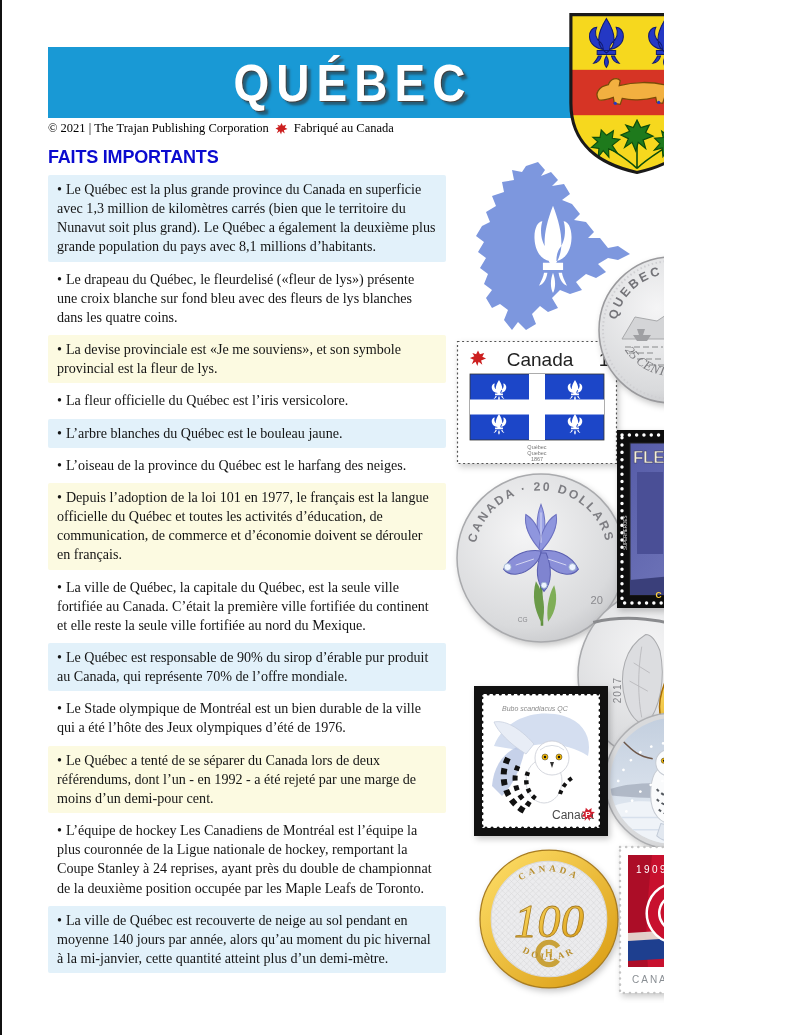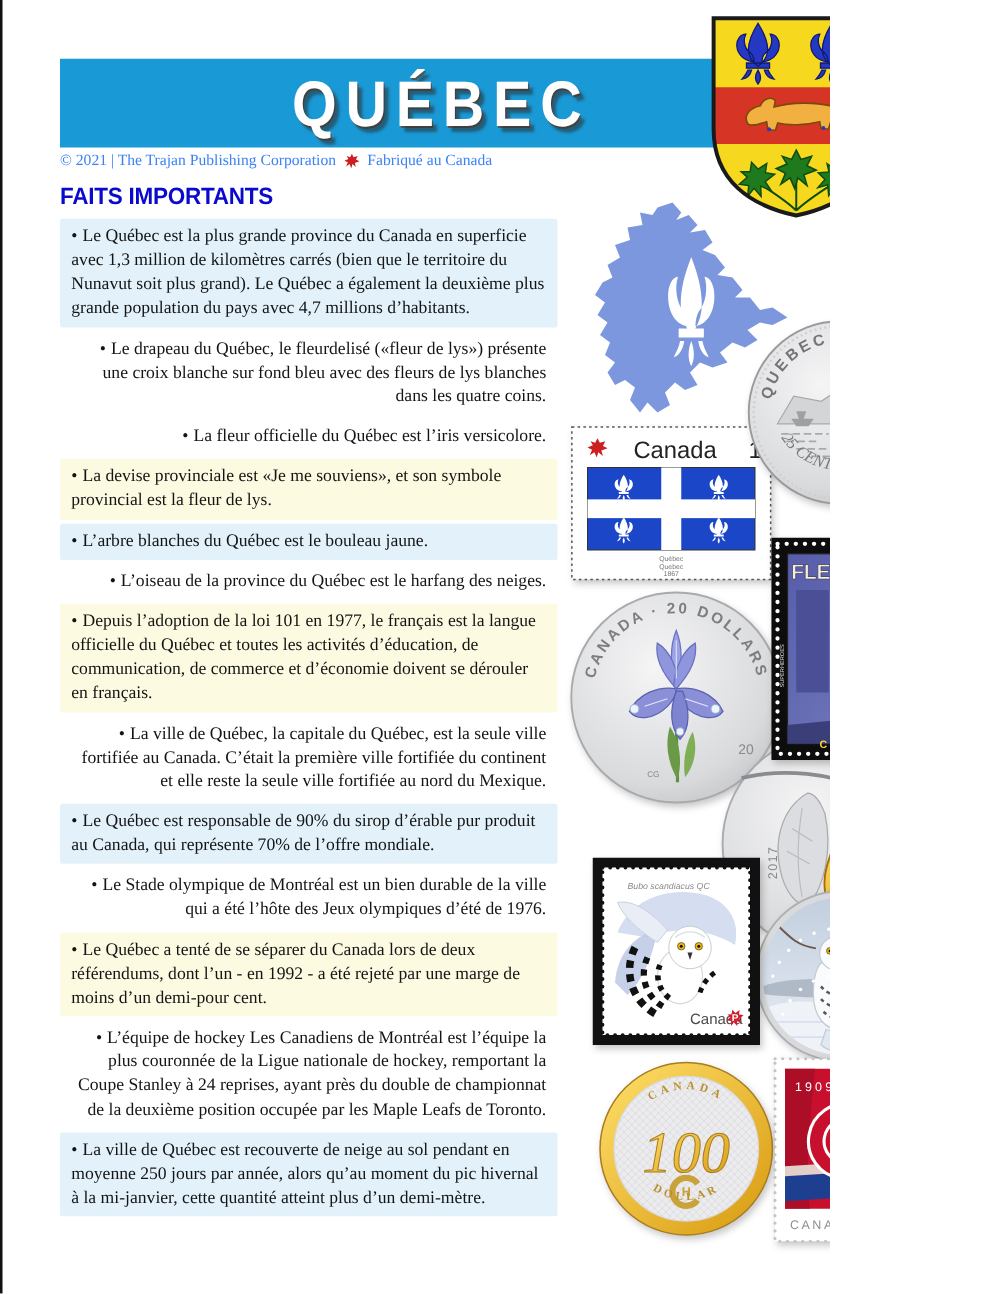--- a/index.html
+++ b/index.html
@@ -8,32 +8,32 @@
   .edge-line{position:absolute;left:0;top:0;width:2px;height:1035px;background:#111;}
 
   
   .banner{position:absolute;left:48px;top:47px;width:706px;height:71px;background:#1999D5;z-index:5;
           display:flex;align-items:center;justify-content:center;}
   .banner-title{font-family:"Liberation Sans",sans-serif;font-weight:bold;font-size:46px;
         color:#fff;letter-spacing:7px;transform:scaleY(1.12);padding-right:96px;
         text-shadow:4px 4px 2px rgba(45,45,45,.55), 1px 1px 0 #555;}
   .coat{position:absolute;left:563px;top:7px;width:148px;height:173px;z-index:20;}
   .copyright{position:absolute;left:48px;top:121px;display:flex;align-items:center;gap:6px;
-        font-size:12.5px;color:#3b82f6;}
+        font-size:12.5px;color:#000000;}
   .copyright .leaf{width:13px;height:13px;display:inline-block;}
 
   
   .facts-col{position:absolute;left:48px;top:146px;width:398px;}
   .facts-heading{font-family:"Liberation Sans",sans-serif;font-weight:bold;font-size:18px;
         color:#0A0ACF;letter-spacing:-0.2px;margin:0 0 8px 0;transform:scaleY(1.05);transform-origin:left top;}
   ul.facts{list-style:none;margin:0;padding:0;}
   ul.facts li{font-size:14.1px;line-height:1.36;padding:5px 9px;margin-bottom:3px;border-radius:2px;}
   ul.facts li[data-highlight="blue"]{background:#E2F1FA;}
   ul.facts li[data-highlight="yellow"]{background:#FCFAE1;}
-  ul.facts li[data-highlight="none"]{background:transparent;text-align:right;}
+  ul.facts li[data-highlight="none"]{background:transparent;}
   .bullet{margin-right:4px;}
 
   
   .itm{position:absolute;}
   .itm svg{width:100%;height:100%;display:block;filter:drop-shadow(2px 3px 3px rgba(0,0,0,.22));}
   .c-map{left:448px;top:160px;width:200px;height:192px;z-index:1;}
   .c-map svg{filter:none;}
   .c-flagstamp{left:456px;top:340px;width:162px;height:125px;z-index:2;}
   .c-quarter{left:597px;top:255px;width:150px;height:150px;z-index:3;}
   .c-iris{left:455px;top:472px;width:172px;height:172px;z-index:4;}
@@ -123,33 +123,33 @@
     <span>© 2021  |  The Trajan Publishing Corporation</span>
     <svg class="leaf" viewBox="-14 -14 28 28">
       <use href="#mpl" fill="#CC1F1F"></use>
     </svg>
     <span>Fabriqué au Canada</span>
   </div>
 
   <div class="facts-col">
     <h2 class="facts-heading">FAITS IMPORTANTS</h2>
     <ul class="facts">
-      <li data-highlight="blue"><span class="bullet">•</span><span>Le Québec est la plus grande province du Canada en superficie avec 1,3 million de kilomètres carrés (bien que le territoire du Nunavut soit plus grand). Le Québec a également la deuxième plus grande population du pays avec 4,7 millions d’habitants.</span></li>
+      <li data-highlight="blue"><span class="bullet">•</span><span>Le Québec est la plus grande province du Canada en superficie avec 1,3 million de kilomètres carrés (bien que le territoire du Nunavut soit plus grand). Le Québec a également la deuxième plus grande population du pays avec 8,1 millions d’habitants.</span></li>
       <li data-highlight="none"><span class="bullet">•</span><span>Le drapeau du Québec, le fleurdelisé («fleur de lys») présente une croix blanche sur fond bleu avec des fleurs de lys blanches dans les quatre coins.</span></li>
+      <li data-highlight="yellow"><span class="bullet">•</span><span>La devise provinciale est «Je me souviens», et son symbole provincial est la fleur de lys.</span></li>
       <li data-highlight="none"><span class="bullet">•</span><span>La fleur officielle du Québec est l’iris versicolore.</span></li>
-      <li data-highlight="yellow"><span class="bullet">•</span><span>La devise provinciale est «Je me souviens», et son symbole provincial est la fleur de lys.</span></li>
       <li data-highlight="blue"><span class="bullet">•</span><span>L’arbre blanches du Québec est le bouleau jaune.</span></li>
       <li data-highlight="none"><span class="bullet">•</span><span>L’oiseau de la province du Québec est le harfang des neiges.</span></li>
       <li data-highlight="yellow"><span class="bullet">•</span><span>Depuis l’adoption de la loi 101 en 1977, le français est la langue officielle du Québec et toutes les activités d’éducation, de communication, de commerce et d’économie doivent se dérouler en français.</span></li>
       <li data-highlight="none"><span class="bullet">•</span><span>La ville de Québec, la capitale du Québec, est la seule ville fortifiée au Canada. C’était la première ville fortifiée du continent et elle reste la seule ville fortifiée au nord du Mexique.</span></li>
       <li data-highlight="blue"><span class="bullet">•</span><span>Le Québec est responsable de 90% du sirop d’érable pur produit au Canada, qui représente 70% de l’offre mondiale.</span></li>
       <li data-highlight="none"><span class="bullet">•</span><span>Le Stade olympique de Montréal est un bien durable de la ville qui a été l’hôte des Jeux olympiques d’été de 1976.</span></li>
       <li data-highlight="yellow"><span class="bullet">•</span><span>Le Québec a tenté de se séparer du Canada lors de deux référendums, dont l’un - en 1992 - a été rejeté par une marge de moins d’un demi-pour cent.</span></li>
       <li data-highlight="none"><span class="bullet">•</span><span>L’équipe de hockey Les Canadiens de Montréal est l’équipe la plus couronnée de la Ligue nationale de hockey, remportant la Coupe Stanley à 24 reprises, ayant près du double de championnat de la deuxième position occupée par les Maple Leafs de Toronto.</span></li>
-      <li data-highlight="blue"><span class="bullet">•</span><span>La ville de Québec est recouverte de neige au sol pendant en moyenne 250 jours par année, alors qu’au moment du pic hivernal à la mi-janvier, cette quantité atteint plus d’un demi-mètre.</span></li>
+      <li data-highlight="blue"><span class="bullet">•</span><span>La ville de Québec est recouverte de neige au sol pendant en moyenne 140 jours par année, alors qu’au moment du pic hivernal à la mi-janvier, cette quantité atteint plus d’un demi-mètre.</span></li>
     </ul>
   </div>
 
   <div class="itm c-map">
     <svg viewBox="0 0 200 192">
       <path fill="#7D97DE" d="M78,6 L90,2 L97,10 L93,16 L103,12 L110,20 L104,26 L116,24 L122,34 L114,40 L124,44 L132,54 L126,60 L138,62 L146,72 L140,78 L152,78 L160,88 L170,86 L182,94 L170,100 L160,98 L150,104 L158,112 L148,118 L138,114 L128,122 L134,130 L122,134 L112,130 L104,138 L110,148 L100,152 L92,146 L84,154 L88,164 L78,170 L70,162 L64,170 L56,160 L60,150 L52,144 L44,148 L38,138 L44,130 L36,124 L40,114 L32,108 L38,98 L30,92 L36,82 L28,76 L34,66 L42,62 L38,52 L48,46 L44,36 L56,32 L54,22 L66,20 L64,10 L74,12 Z"></path>
       <use href="#fdl" transform="translate(77,42) scale(0.56,0.92)" fill="#FFFFFF"></use>
     </svg>
   </div>
 

